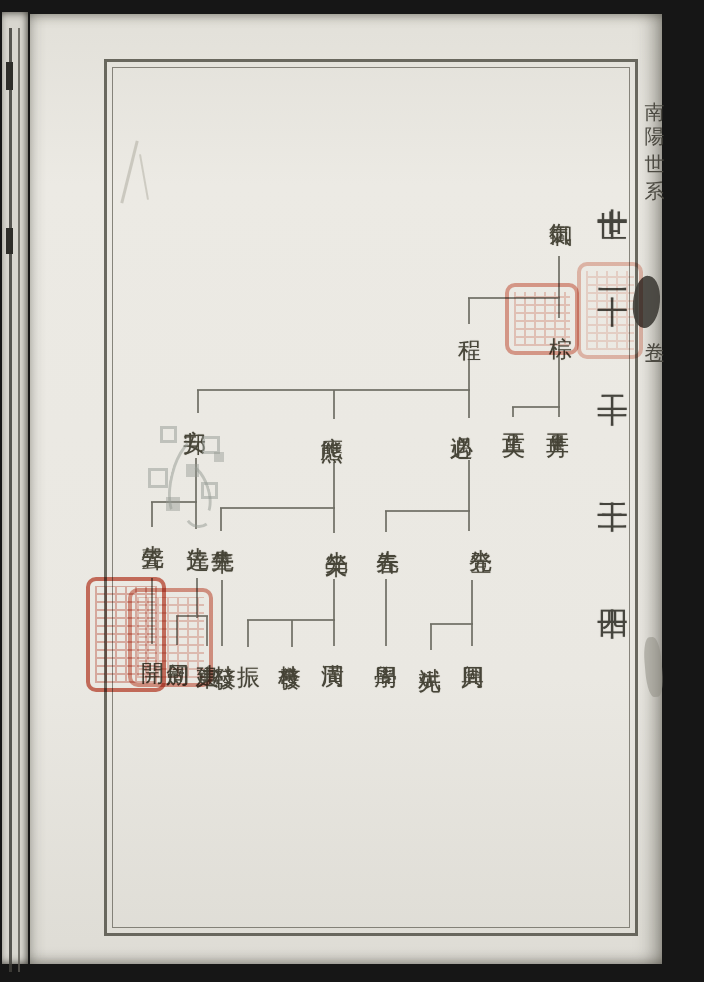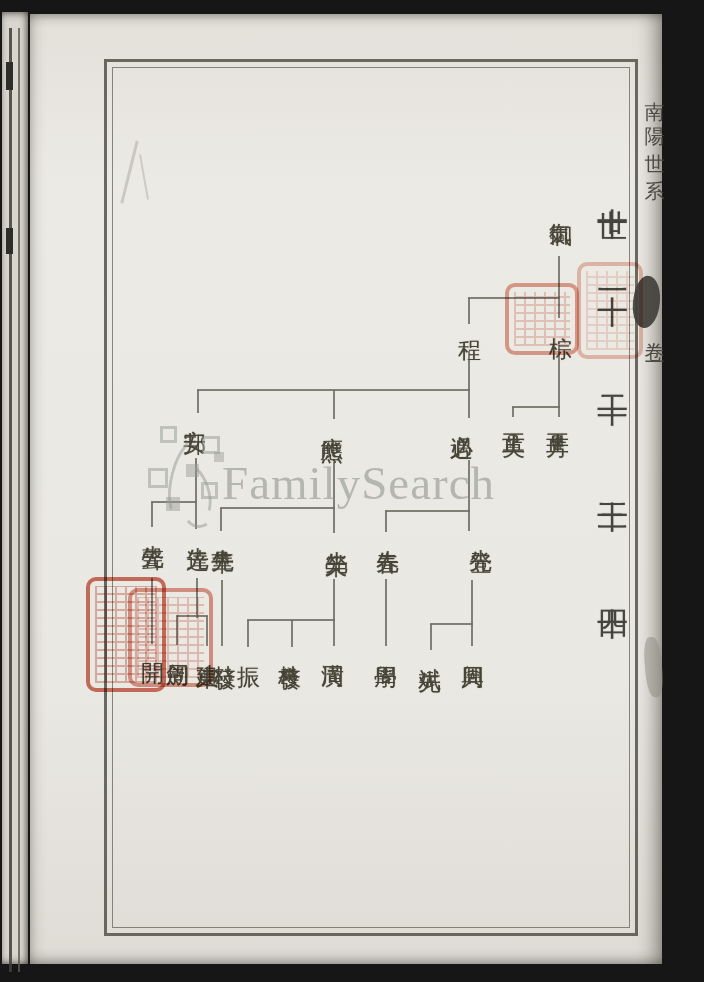--- a/index.html
+++ b/index.html
@@ -79,21 +79,20 @@
 
   <div class="artifact scribble1"></div>
   <div class="artifact scribble2"></div>
 
   <div class="vtext margin-title">南陽世系</div>
   <div class="vtext volume-label">卷一</div>
 
   <div class="artifact ink-blob"></div>
   <div class="artifact edge-blob"></div>
 
-  <div class="watermark-text">FamilySearch</div>
   <div class="wm-arc wm-arc1"></div>
   <div class="wm-arc wm-arc2"></div>
   <div class="wm-arc wm-arc3"></div>
 
 <div class="vtext gen-label" style="left: 591px; top: 184px;">十世</div>
     <div class="vtext gen-label" style="left: 591px; top: 272px;">十一</div>
     <div class="vtext gen-label" style="left: 591px; top: 371px;">十二</div>
     <div class="vtext gen-label" style="left: 591px; top: 477px;">十三</div>
     <div class="vtext gen-label" style="left: 591px; top: 584px;">十四</div>
     <div class="connector" style="left: 558px; top: 256px; width: 2px; height: 62px;"></div>

